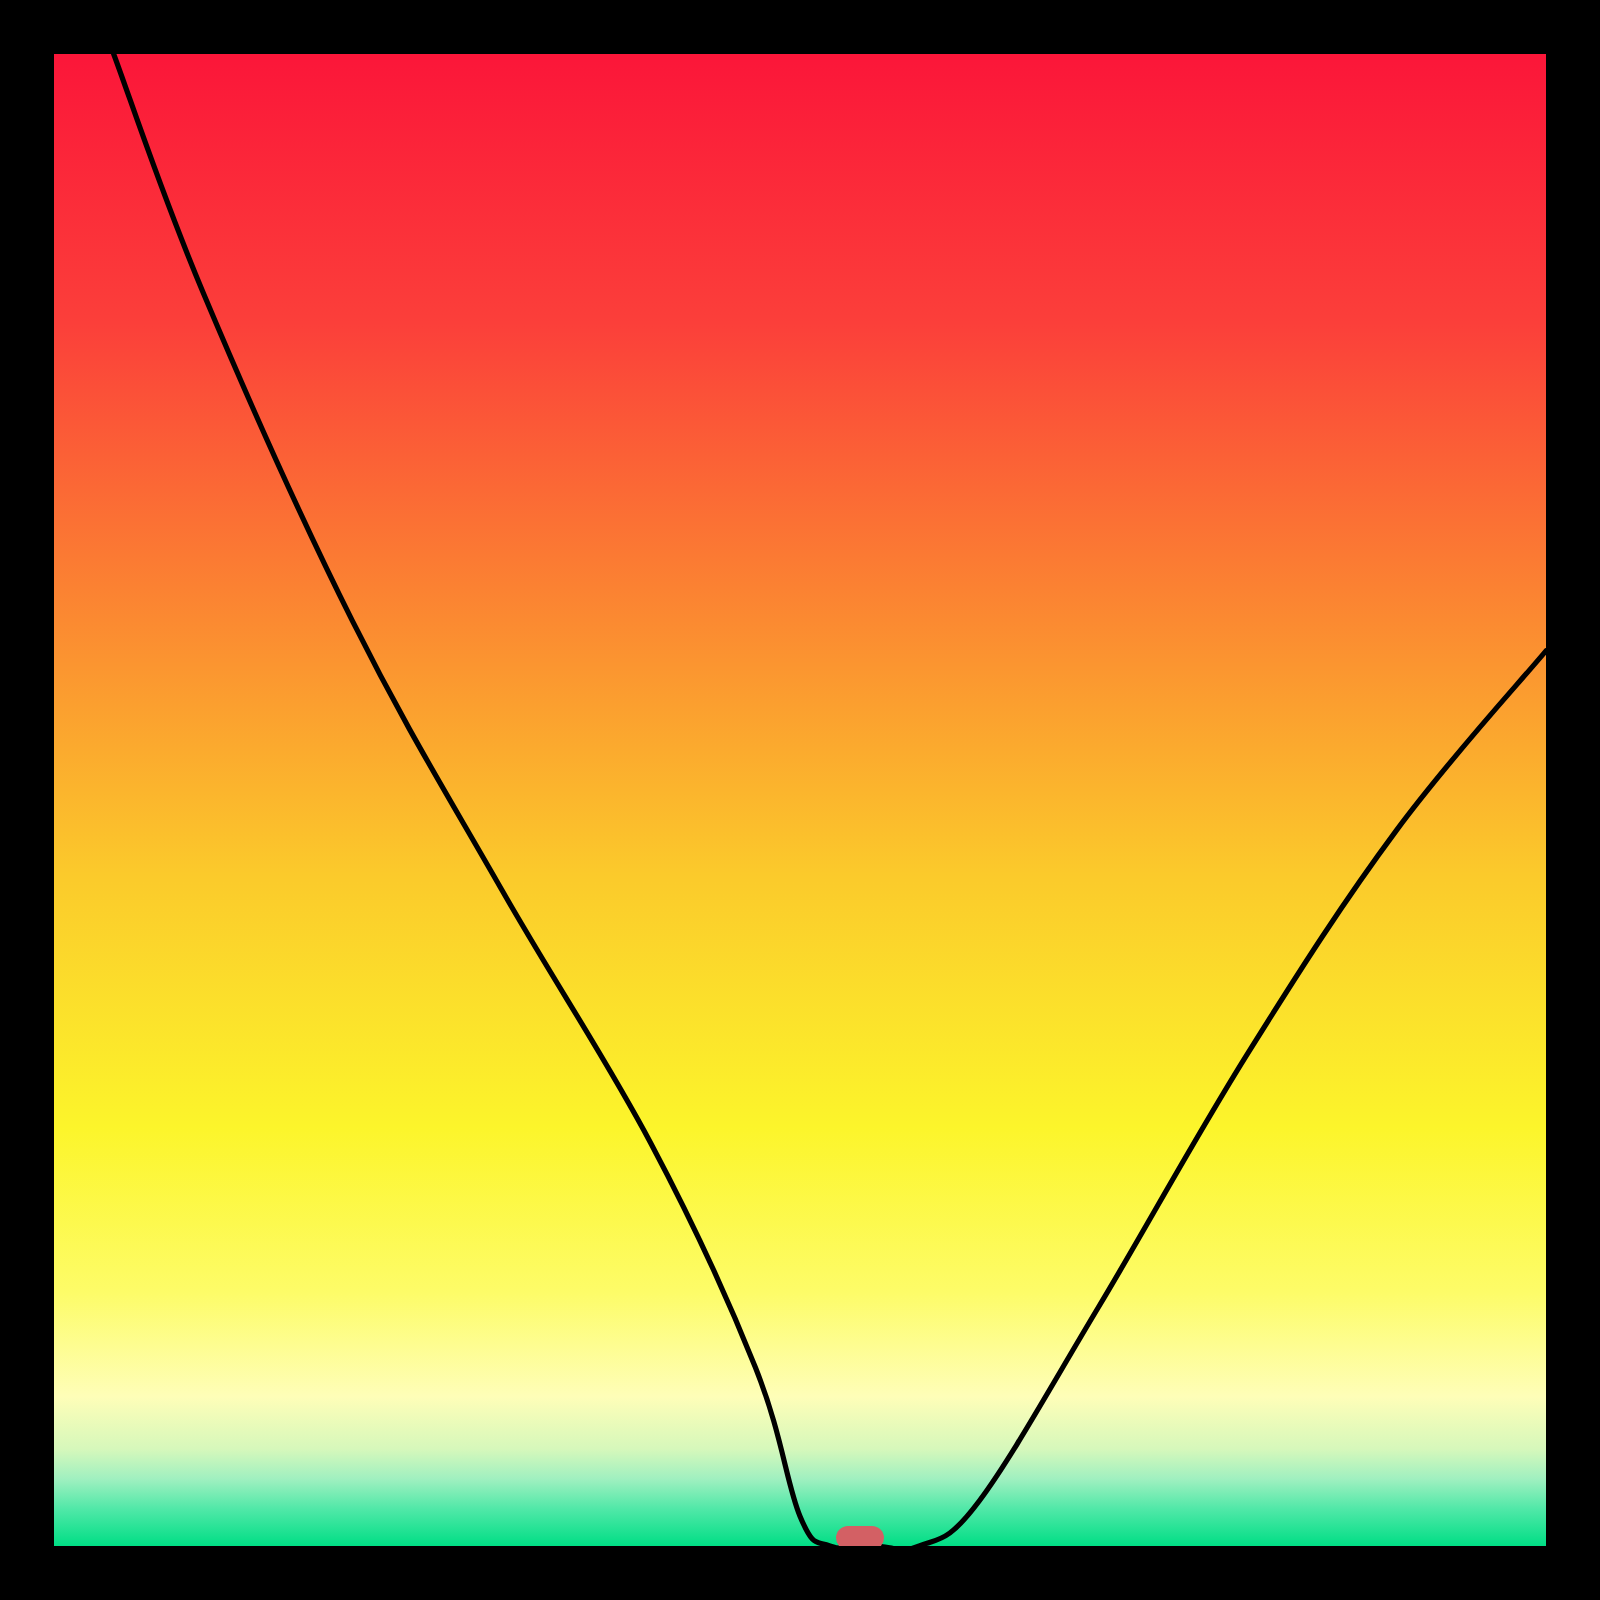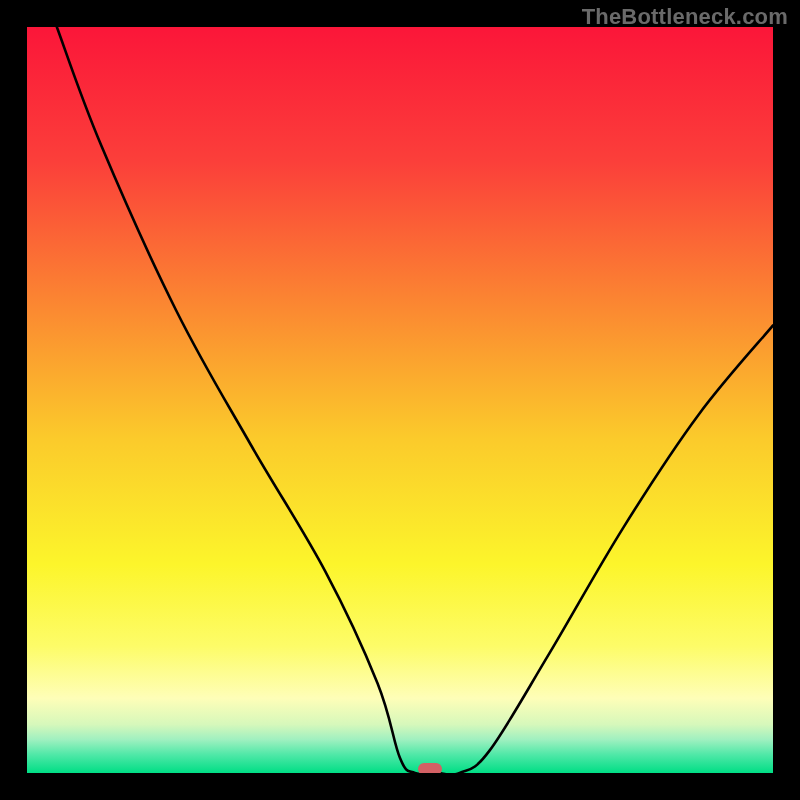--- a/index.html
+++ b/index.html
@@ -84,14 +84,13 @@
       <rect x="0" y="0" width="746" height="746" fill="url(#vg)"></rect>
     </svg>
 
     <svg class="curve-svg" viewBox="0 0 746 746" preserveAspectRatio="none">
       <path id="curve-path" d="M 29.84 0 C 37.8968 21.4848, 53.11520000000001 68.33360000000002, 74.60000000000001 119.36000000000001 C 96.0848 170.3864, 122.34400000000002 229.76800000000003, 149.20000000000002 283.48 C 176.056 337.192, 196.944 370.762, 223.79999999999998 417.76 C 250.65599999999998 464.758, 275.5724 501.6103999999999, 298.40000000000003 544.5799999999999 C 321.22760000000005 587.5495999999999, 337.192 622.91, 350.62 656.48 C 364.048 690.0500000000001, 366.286 714.9664, 373 731.08 C 379.714 747.1936000000001, 381.206 743.3144, 387.92 746 C 394.634 748.6856, 402.2432 746, 410.3 746 C 418.3568 746, 423.28039999999993 750.0284, 432.67999999999995 746 C 442.07959999999997 741.9716, 446.40639999999996 745.1048, 462.52 723.62 C 478.6336 702.1352, 498.0295999999999 666.924, 522.1999999999999 626.64 C 546.3703999999999 586.356, 569.9440000000001 542.7896, 596.8000000000001 499.82 C 623.6560000000001 456.8504, 644.544 424.17560000000003, 671.4 387.92 C 698.256 351.6644, 732.572 314.51360000000005, 746 298.40000000000003" stroke="#000" stroke-width="2.6" fill="none" stroke-linecap="round" stroke-linejoin="round"></path>
     </svg>
 
     <div id="marker" class="marker" style="left: 402.84px; top: 742px; background: rgb(211, 96, 100);"></div>
   </div>
 
-  <div class="watermark">TheBottleneck.com</div>
 </div>
 
 </body></html>

